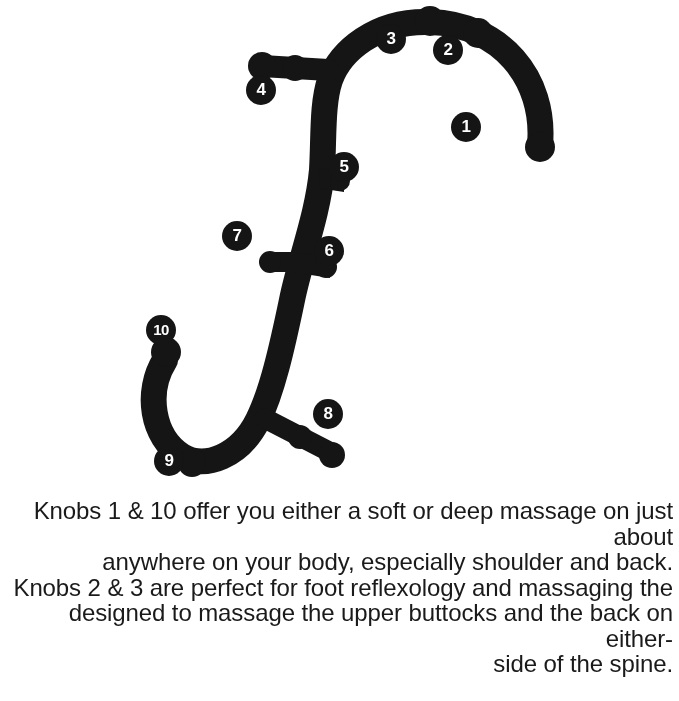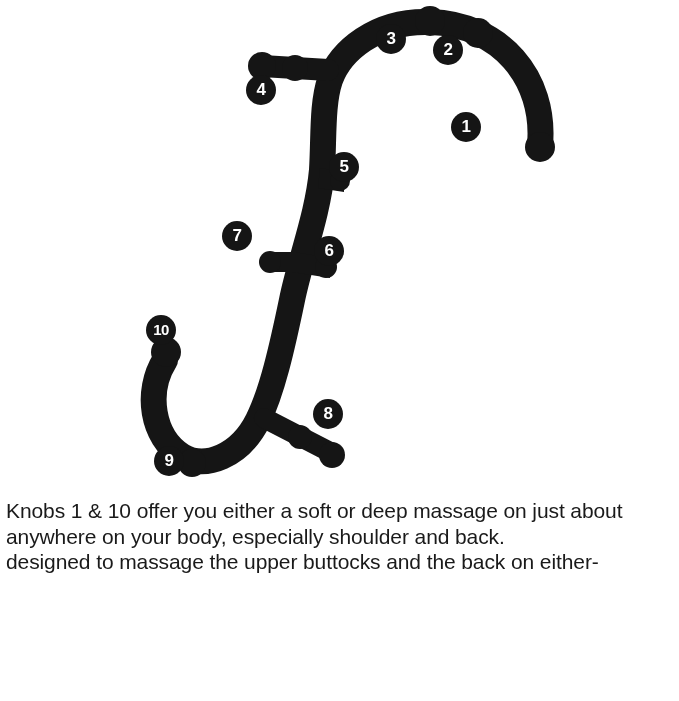--- a/index.html
+++ b/index.html
@@ -49,24 +49,25 @@
     position: absolute;
     left: 0;
     top: 498px;
     width: 679px;
     padding: 0 6px;
     box-sizing: border-box;
   }
   #caption p {
     margin: 0;
     font-family: "Liberation Sans", sans-serif;
-    font-size: 21px;
+    font-size: 24px;
     line-height: 25.5px;
     color: #1a1a1a;
     letter-spacing: -0.1px;
+    text-align: right;
   }
 </style>
 </head>
 <body>
 
 <div id="page">
 
   <div id="diagram">
     <svg width="679" height="495" viewBox="0 0 679 495" xmlns="http://www.w3.org/2000/svg" aria-hidden="true">
       <g fill="none" stroke="#151515" stroke-width="26" stroke-linecap="round" stroke-linejoin="round">
@@ -137,16 +138,18 @@
     <div class="knob-badge" style="left:314px; top:236px;">6</div>
     <div class="knob-badge" style="left:222px; top:221px;">7</div>
     <div class="knob-badge" style="left:313px; top:399px;">8</div>
     <div class="knob-badge" style="left:154px; top:446px;">9</div>
     <div class="knob-badge" style="left:146px; top:295px; font-size:15px;margin-top:20px;">10</div>
   </div>
 
   <div id="caption">
     <p>Knobs 1 &amp; 10 offer you either a soft or deep massage on just about</p>
     <p>anywhere on your body, especially shoulder and back.</p>
+    <p>Knobs 2 &amp; 3 are perfect for foot reflexology and massaging the</p>
     <p>designed to massage the upper buttocks and the back on either-</p>
+    <p>side of the spine.</p>
   </div>
 
 </div>
 
 </body></html>

